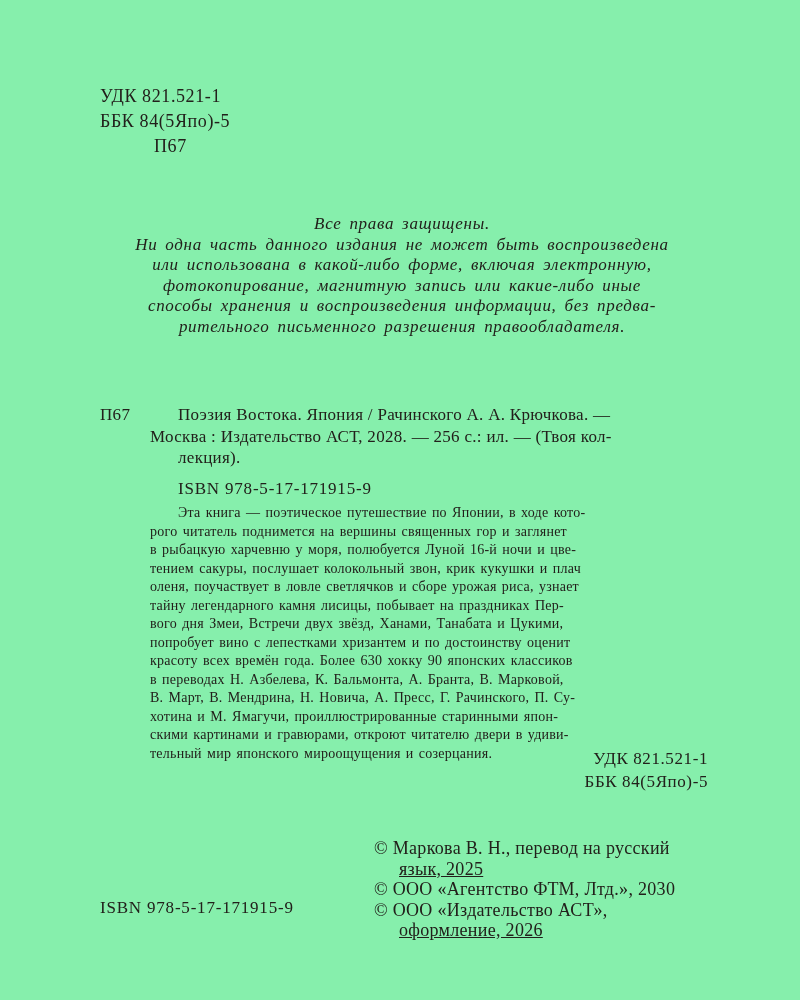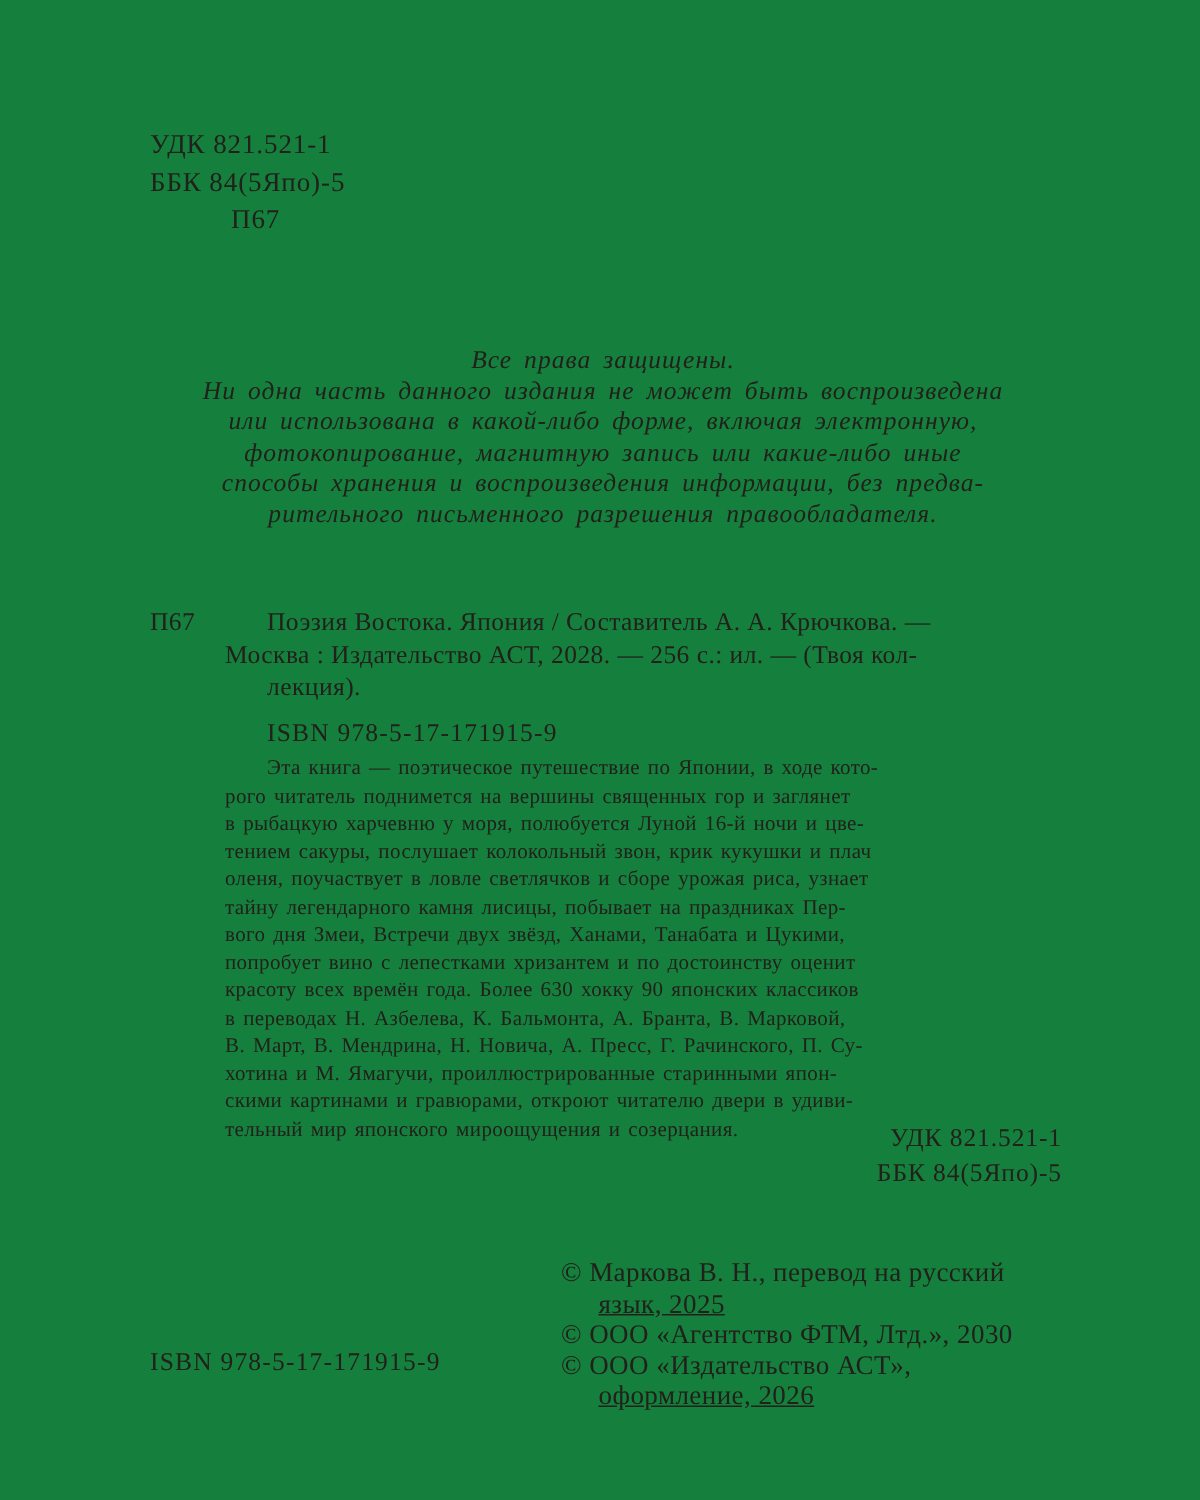--- a/index.html
+++ b/index.html
@@ -5,21 +5,21 @@
   html, body {
     margin: 0;
     padding: 0;
     background: #e9e7dc;
   }
   .page {
     position: relative;
     width: 800px;
     height: 1000px;
     margin: 0 auto;
-    background: #15803d;
+    background: #86efac;
     color: #22201b;
     font-family: "Liberation Serif", "DejaVu Serif", serif;
     overflow: hidden;
   }
 
   
   .header-codes {
     position: absolute;
     left: 100px;
     top: 84px;
@@ -37,21 +37,20 @@
     left: 92px;
     right: 88px;
     top: 214px;
     text-align: center;
     font-style: italic;
     font-size: 17px;
     line-height: 20.6px;
     letter-spacing: 0.7px;
     word-spacing: 3px;
     white-space: pre-line;
-    margin-top: 16px;
   }
 
   
   .catalog {
     position: absolute;
     left: 100px;
     top: 404px;
     width: 614px;
     font-size: 17px;
     line-height: 21.5px;
@@ -131,21 +130,21 @@
 
   <div class="rights-notice">Все права защищены.
 Ни одна часть данного издания не может быть воспроизведена
 или использована в какой-либо форме, включая электронную,
 фотокопирование, магнитную запись или какие-либо иные
 способы хранения и воспроизведения информации, без предва-
 рительного письменного разрешения правообладателя.</div>
 
   <div class="catalog">
     <div class="catalog-code">П67</div>
-    <div class="cat-line-0">Поэзия Востока. Япония / Составитель А. А. Крючкова. —</div>
+    <div class="cat-line-0">Поэзия Востока. Япония / Рачинского А. А. Крючкова. —</div>
     <div class="cat-line-1">Москва : Издательство АСТ, 2028. — 256 с.: ил. — (Твоя кол-</div>
     <div class="cat-line-2">лекция).</div>
     <div class="isbn-line">ISBN 978-5-17-171915-9</div>
     <div class="annotation">Эта книга — поэтическое путешествие по Японии, в ходе кото-
 рого читатель поднимется на вершины священных гор и заглянет
 в рыбацкую харчевню у моря, полюбуется Луной 16-й ночи и цве-
 тением сакуры, послушает колокольный звон, крик кукушки и плач
 оленя, поучаствует в ловле светлячков и сборе урожая риса, узнает
 тайну легендарного камня лисицы, побывает на праздниках Пер-
 вого дня Змеи, Встречи двух звёзд, Ханами, Танабата и Цукими,

